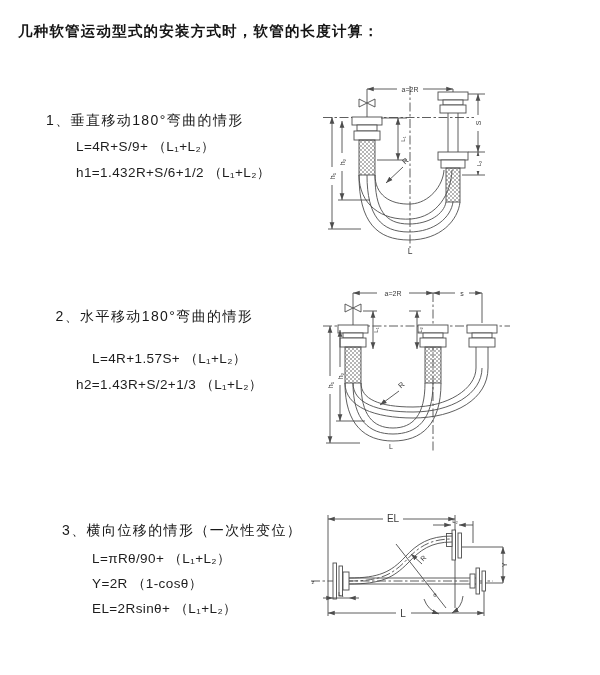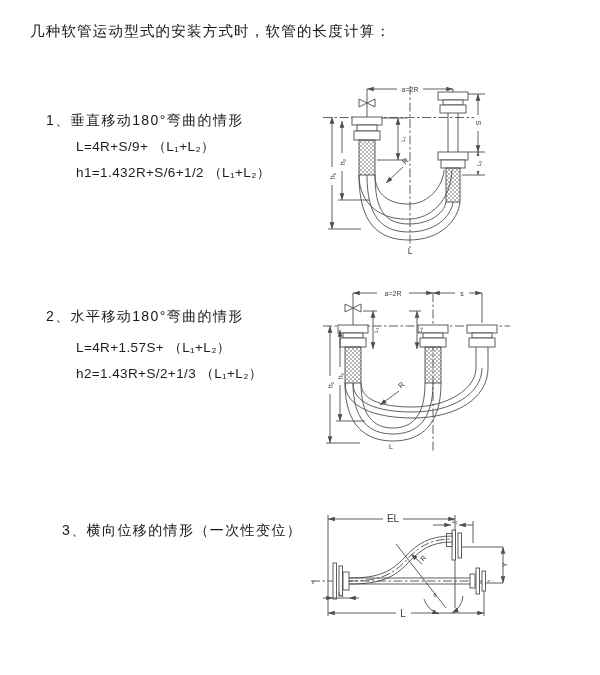--- a/index.html
+++ b/index.html
@@ -1,26 +1,26 @@
 <!DOCTYPE html>
 <html><head>
 <meta charset="utf-8">
 <style>
   html,body{margin:0;padding:0;}
   body{width:600px;height:675px;background:#ffffff;position:relative;overflow:hidden;
        font-family:"Liberation Sans","DejaVu Sans",sans-serif;color:#1c1c1c;}
   .page{position:absolute;inset:0;background:#ffffff;}
-  .doc-title{position:absolute;left:30px;top:22px;font-size:14.5px;font-weight:400;
+  .doc-title{position:absolute;left:18px;top:22px;font-size:14.5px;font-weight:700;
              letter-spacing:1.2px;color:#151515;}
   .section{position:absolute;left:46px;}
   .section .heading{font-size:14px;font-weight:400;letter-spacing:1.4px;height:18px;color:#181818;}
   .formulas{margin-left:30px;}
   .formula{font-size:13.5px;letter-spacing:0.4px;color:#1d1d1d;line-height:26px;height:26px;white-space:nowrap;}
   #section-1{top:112px;} #section-1 .formulas{margin-top:4px;}
-  #section-2{top:308px;} #section-2 .formulas{margin-top:9px;}
+  #section-2{top:308px;text-align:center;} #section-2 .formulas{margin-top:20px;}
   #section-3{top:522px;left:62px;} #section-3 .formulas{margin-top:6px;}
   #section-3 .formula{line-height:25px;height:25px;}
   .diagram{position:absolute;}
   #diagram-1{left:315px;top:72px;width:280px;height:185px;}
   #diagram-2{left:315px;top:283px;width:280px;height:180px;}
   #diagram-3{left:303px;top:498px;width:300px;height:160px;}
   svg{display:block;font-family:"Liberation Sans","DejaVu Sans",sans-serif;}
   svg text{fill:#3a3a3a;}
 </style>
 </head>
@@ -41,20 +41,25 @@
   <div class="section" id="section-2">
     <div class="heading">2、水平移动180°弯曲的情形</div>
     <div class="formulas">
       <div class="formula">L=4R+1.57S+ （L₁+L₂）</div>
       <div class="formula">h2=1.43R+S/2+1/3 （L₁+L₂）</div>
     </div>
   </div>
 
   <div class="section" id="section-3">
     <div class="heading">3、横向位移的情形（一次性变位）</div>
+    <div class="formulas">
+      <div class="formula">L=πRθ/90+ （L₁+L₂）</div>
+      <div class="formula">Y=2R （1-cosθ）</div>
+      <div class="formula">EL=2Rsinθ+ （L₁+L₂）</div>
+    </div>
   </div>
 
   <div class="diagram" id="diagram-1">
   <svg width="280" height="185" viewBox="0 0 280 185">
     <defs>
       <pattern id="braid1" width="4" height="4" patternUnits="userSpaceOnUse">
         <path d="M0,4 L4,0 M0,0 L4,4" stroke="#6a6a6a" stroke-width="0.5"></path>
       </pattern>
       <marker id="arr1" viewBox="0 0 8 8" refX="8" refY="4" markerWidth="7.5" markerHeight="7.5" orient="auto-start-reverse">
         <path d="M0,1.2 L8,4 L0,6.8 z" fill="#4d4d4d"></path>

